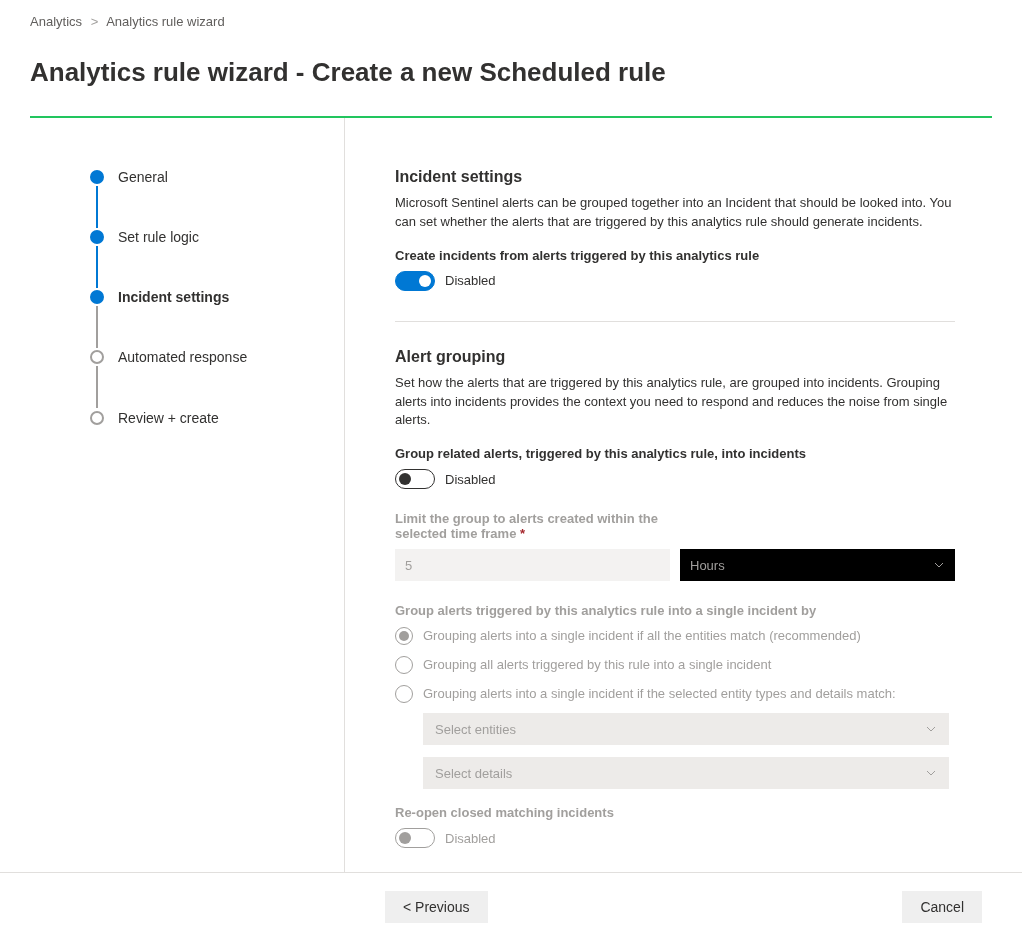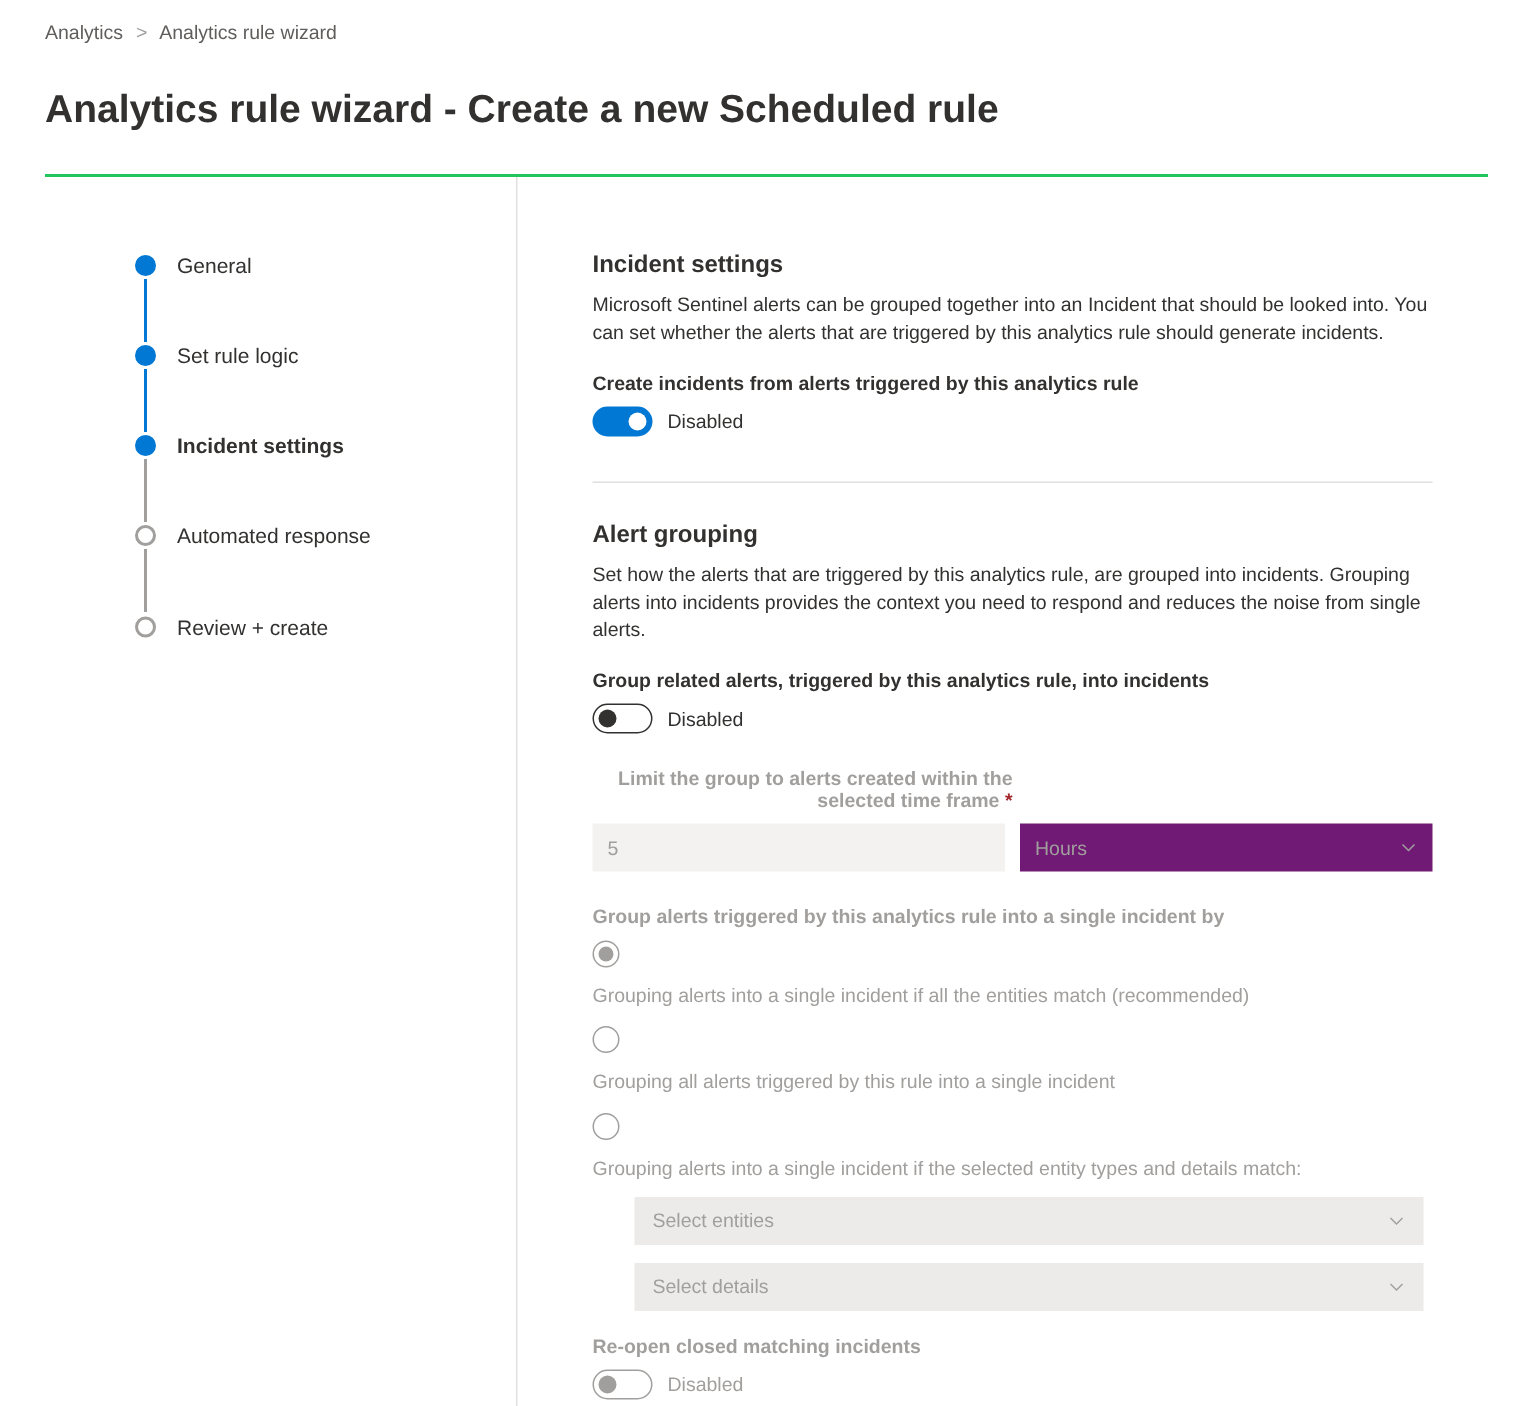--- a/index.html
+++ b/index.html
@@ -121,43 +121,42 @@
       border: none;
       background: #f3f2f1;
       padding: 0 10px;
       font-size: 13px;
       color: #a19f9d;
       width: 280px;
     }
     .dropdown {
       height: 32px;
       border: none;
-      background: #701a75;
+      background: #000000;
       padding: 4px 10px;
       font-size: 13px;
       color: #a19f9d;
       display: flex;
       align-items: center;
       justify-content: space-between;
       width: 280px;
       cursor: pointer;
     }
     .chevron-down {
       width: 12px; height: 12px;
       display: inline-flex; align-items: center; justify-content: center;
     }
     .chevron-down svg { stroke: #a19f9d; }
     .radio-group { margin-bottom: 16px; }
     .radio-row {
       display: flex;
-      align-items: flex-start;
+      align-items: center;
       gap: 10px;
       margin-bottom: 10px;
       cursor: pointer;
-      flex-direction: column;
     }
     .radio {
       width: 18px; height: 18px;
       border-radius: 50%;
       border: 1px solid #a19f9d;
       flex-shrink: 0;
       position: relative;
       margin-top: 1px;
     }
     .radio.selected::after {
@@ -266,21 +265,21 @@
     <div class="section-desc">Set how the alerts that are triggered by this analytics rule, are grouped into incidents. Grouping alerts into incidents provides the context you need to respond and reduces the noise from single alerts.</div>
 
     <div class="field-label">Group related alerts, triggered by this analytics rule, into incidents</div>
     <div class="toggle-row" style="margin-bottom:22px;">
       <div class="toggle off">
         <div class="toggle-knob"></div>
       </div>
       <span class="toggle-text">Disabled</span>
     </div>
 
-    <div class="field-label muted" style="max-width:280px;text-align:right;">
+    <div class="field-label muted" style="max-width:280px;">
       <span>Limit the group to alerts created within the selected time frame</span> <span class="req">*</span>
     </div>
     <div class="input-row">
       <input class="text-input" type="text" disabled="" value="5" style="">
       <div class="dropdown">
         <span>Hours</span>
         <span class="chevron-down">
           <svg width="12" height="12" viewBox="0 0 12 12" fill="none">
               <path d="M2 4 L6 8 L10 4" stroke-width="1"></path>
             </svg>

